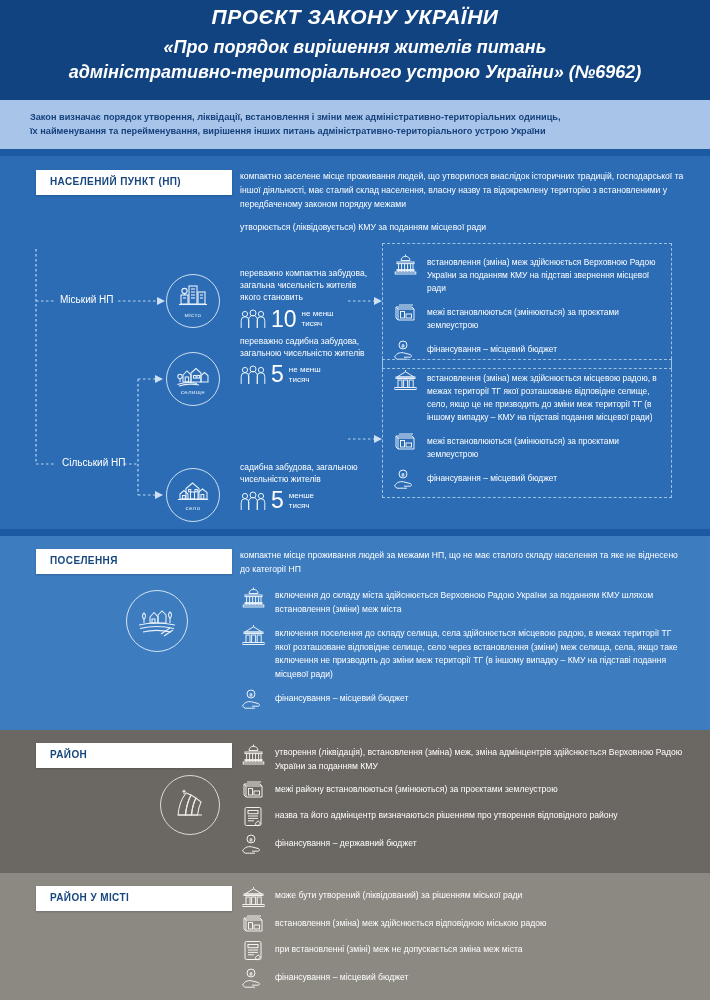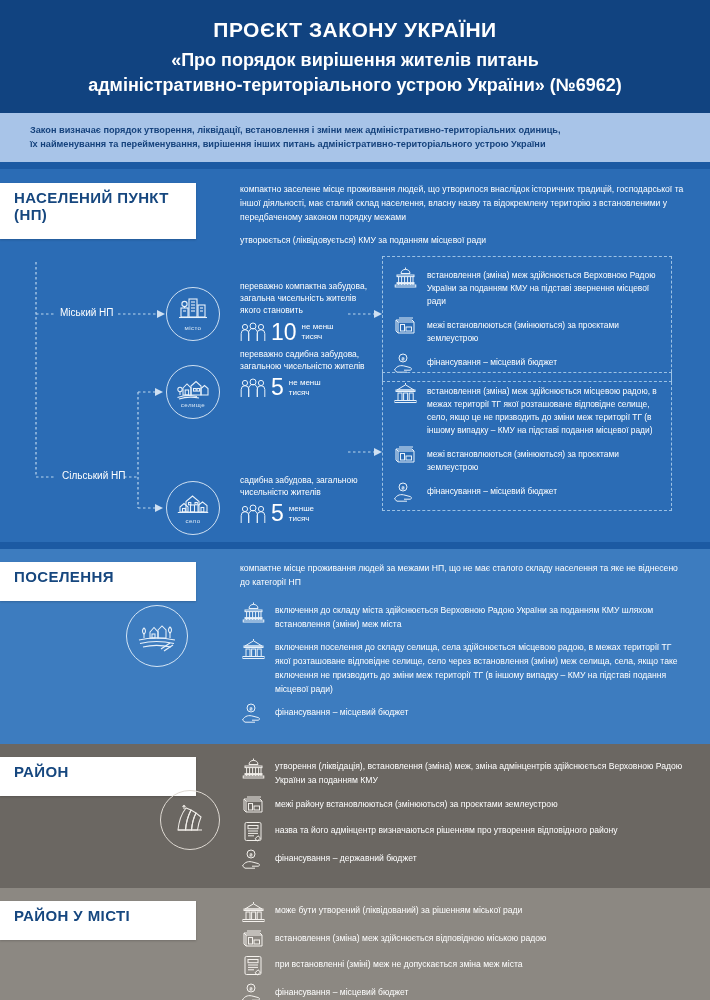--- a/index.html
+++ b/index.html
@@ -15,22 +15,23 @@
     background: #2b6cb5;
     color: #ffffff;
     -webkit-font-smoothing: antialiased;
   }
 
   .page { width: 710px; height: 1000px; position: relative; }
 
   
   .header {
     background: #114380;
-    padding: 17px 30px 16px 30px;
+    padding: 4px 30px 16px 30px;
     text-align: center;
+    font-style: italic;
   }
   .header-line1 {
     font-size: 21px;
     font-weight: bold;
     letter-spacing: 0.5px;
     line-height: 1.25;
     margin-bottom: 5px;
   }
   .header-line2 {
     font-size: 18px;
@@ -53,25 +54,26 @@
 
   .sec-np       { background: #2b6cb5; padding: 14px 0 12px 0; }
   .sec-pos      { background: #3d7cbf; padding: 13px 0 14px 0; }
   .sec-rayon    { background: #6b6762; padding: 13px 0 12px 0; }
   .sec-rayon-m  { background: #8c8882; padding: 13px 0 16px 0; }
 
   
   .chip {
     background: #ffffff;
     color: #16477f;
-    font-size: 15px;
+    font-size: 10px;
     font-weight: bold;
     letter-spacing: 0.4px;
-    padding: 6px 0 16px 14px;
+    padding: 6px 0 8px 14px;
     width: 196px;
+    margin-left: 36px;
     box-shadow: 0 1px 2px rgba(0,0,0,0.18);
   }
 
   
   .row { display: flex; }
   .col-left  { width: 240px; flex: 0 0 240px; position: relative; }
   .col-right { flex: 1 1 auto; padding-right: 26px; }
 
   
   .bullet {

